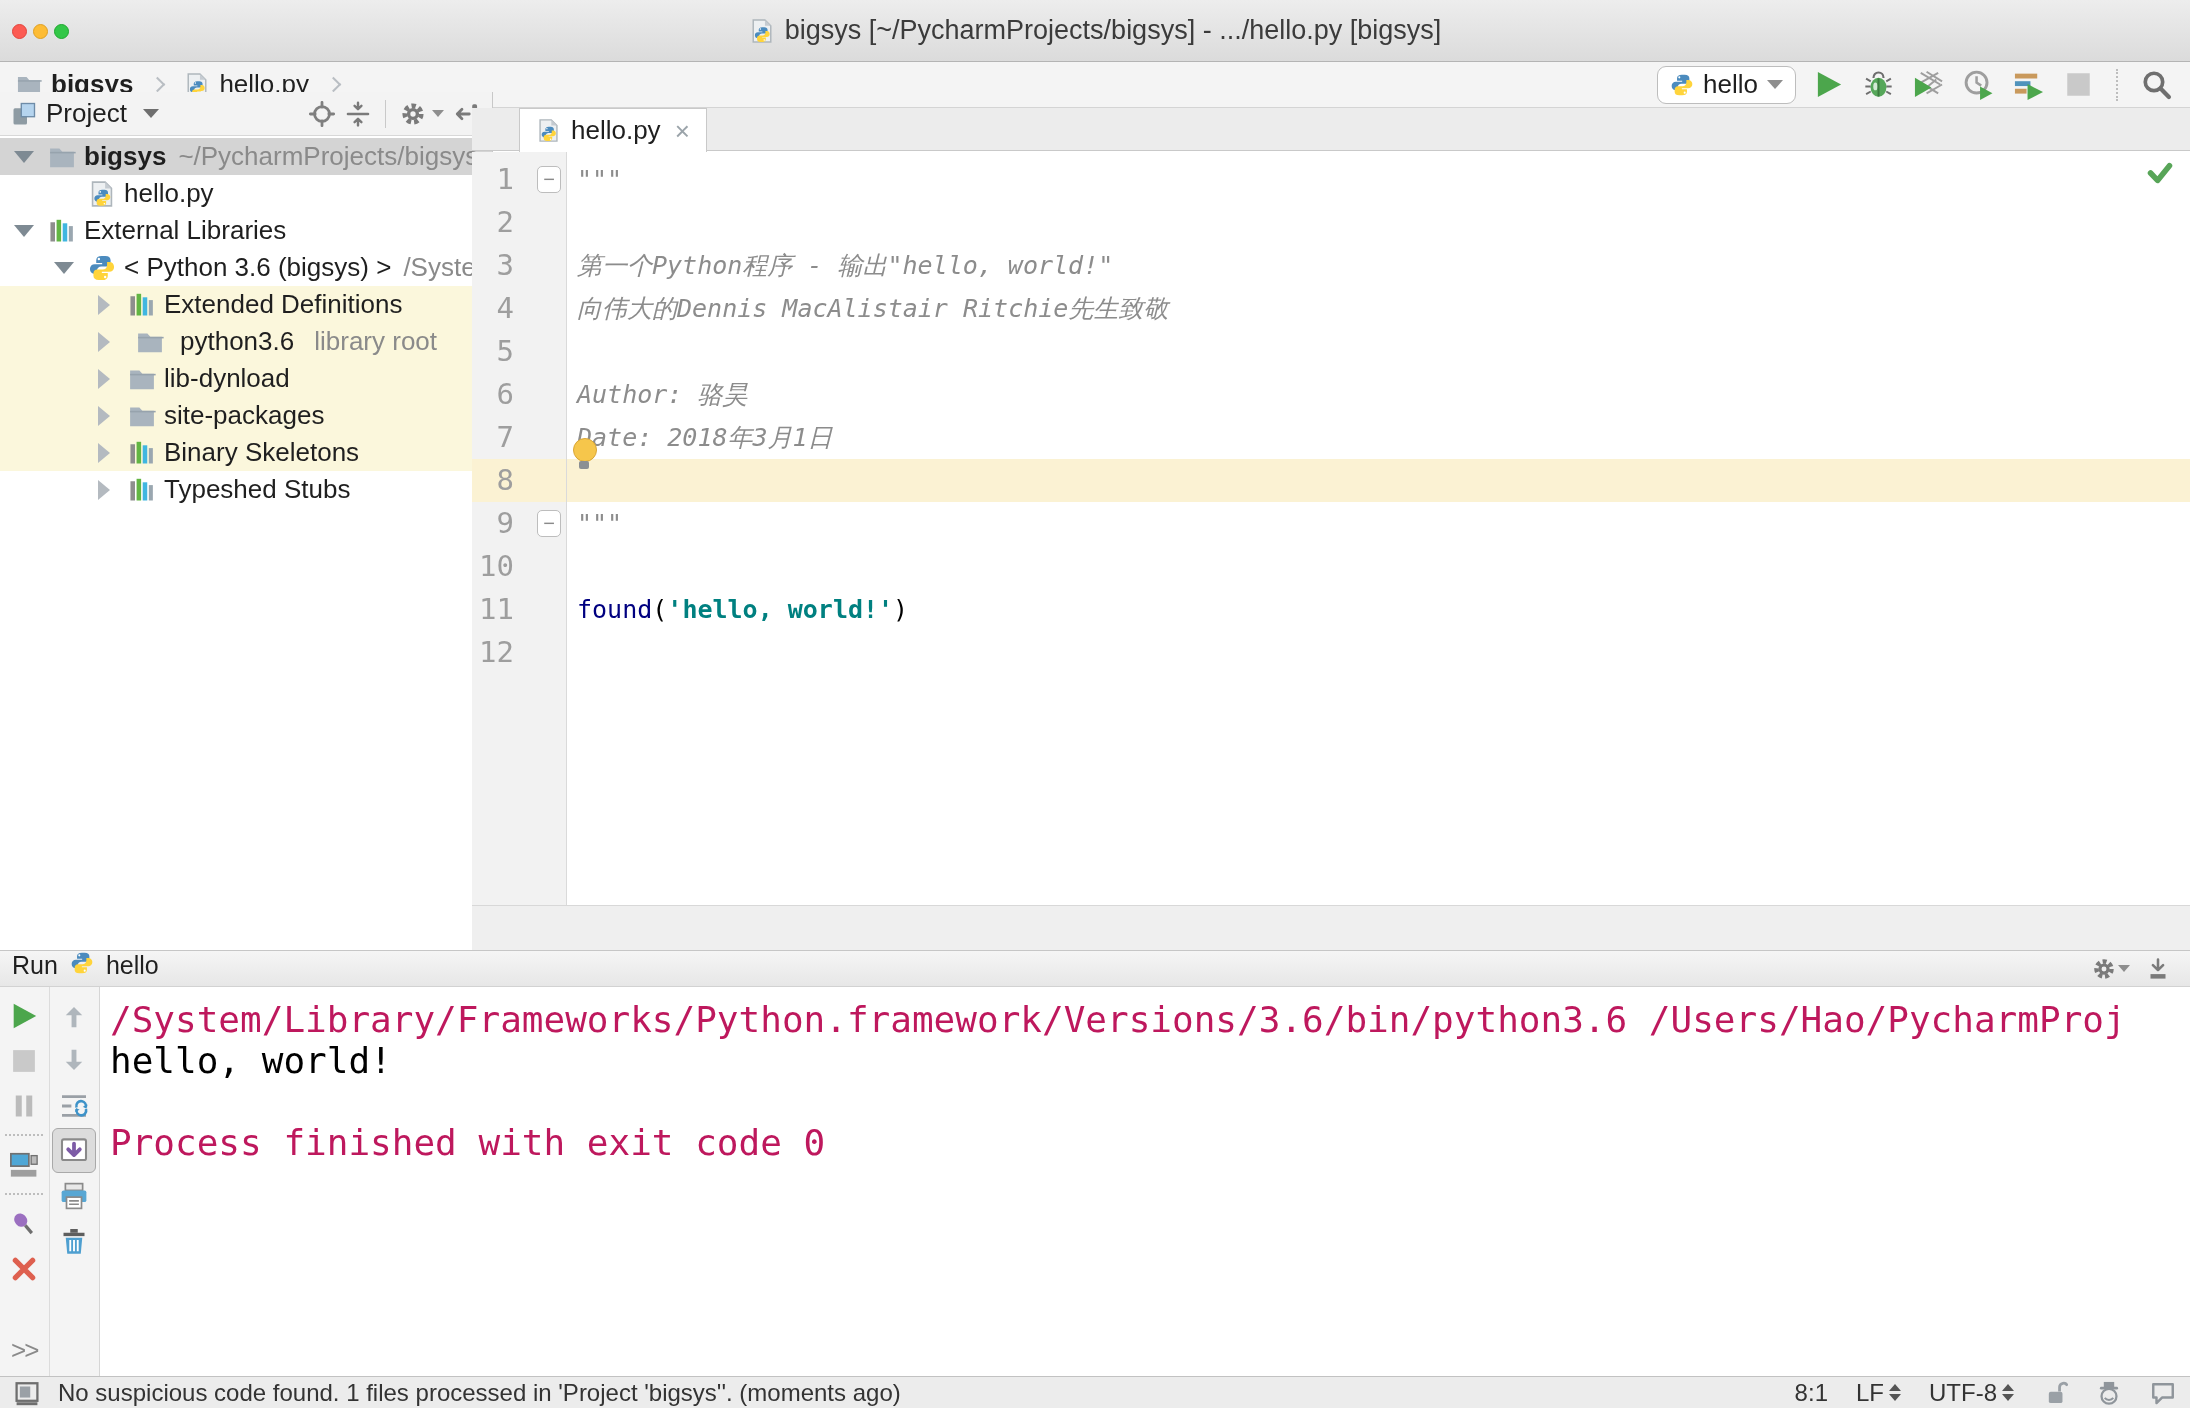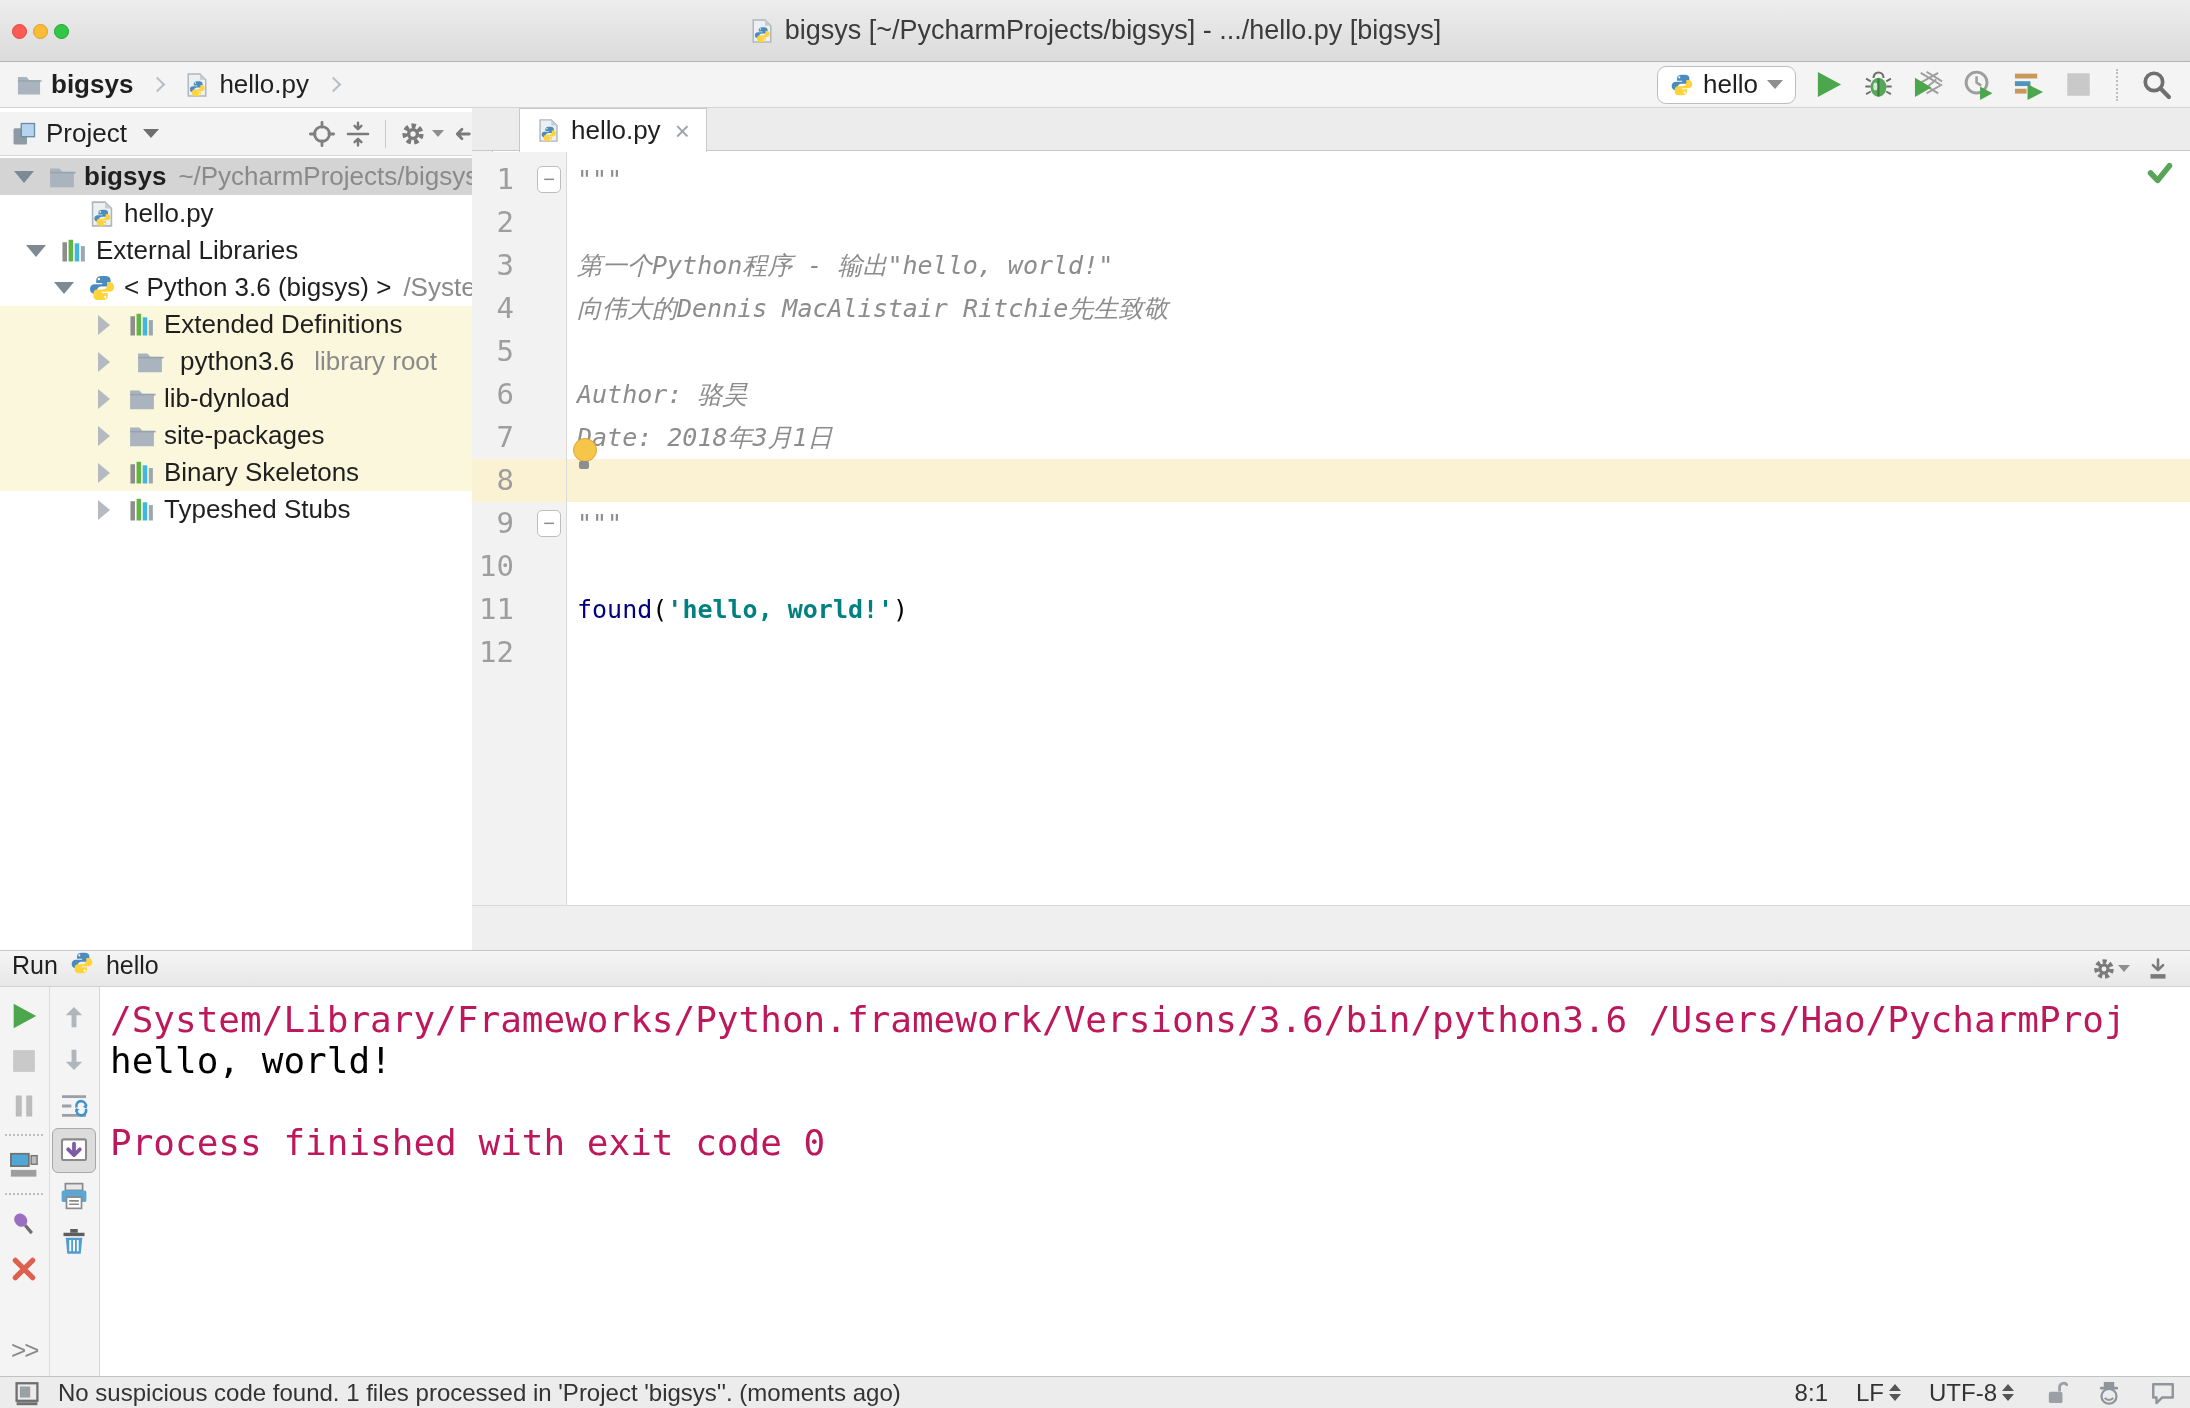--- a/index.html
+++ b/index.html
@@ -25,21 +25,21 @@
   .chev{width:11px;height:11px;border-top:2px solid #B9BEC3;border-right:2px solid #B9BEC3;transform:rotate(45deg);margin:0 12px 0 10px;flex:none}
   .b{font-weight:bold}
   #nav-right{margin-left:auto;display:flex;align-items:center;gap:14px}
   #run-combo{display:flex;align-items:center;gap:9px;background:#fff;border:1px solid #BDBDBD;border-radius:9px;height:38px;padding:0 12px;font-size:26px}
   .caret-down{width:0;height:0;border-left:8px solid transparent;border-right:8px solid transparent;border-top:9px solid #8E8E8E}
   .navbtn{width:36px;height:36px;display:flex;align-items:center;justify-content:center}
   .navbtn .ic{width:31px;height:31px}
   .vdots{height:32px;border-left:2px dotted #BDBDBD;margin:0 6px}
 
   
-  #project{position:absolute;top:112px;left:0;width:493px;height:842px;background:#fff;border-right:1px solid #C8C8C8}
+  #project{position:absolute;top:92px;left:0;width:493px;height:842px;background:#fff;border-right:1px solid #C8C8C8}
   #proj-header{height:44px;background:#F3F3F3;border-bottom:1px solid #D8D8D8;display:flex;align-items:center;padding:0 12px;gap:10px;font-size:26px}
   #proj-tools{margin-left:auto;display:flex;align-items:center;gap:10px}
   #proj-tools .ic{width:26px;height:26px}
   .hsep{height:28px;border-left:1px solid #C9C9C9;margin:0 4px}
   #tree{padding-top:2px}
   .trow{height:37px;display:flex;align-items:center;gap:8px;font-size:26px;white-space:nowrap;overflow:hidden}
   .trow.sel{background:#D4D4D4}
   .trow.hl{background:#FBF7DC}
   .arr{width:32px;height:24px;display:flex;align-items:center;justify-content:center;flex:none}
   .tri-down{width:0;height:0;border-left:10px solid transparent;border-right:10px solid transparent;border-top:12px solid #7E8A93}
@@ -371,21 +371,21 @@
         </svg>
         <span class="lbl b">bigsys</span>
         <span class="hint">~/PycharmProjects/bigsys</span>
       </div>
       <div class="trow" style="padding-left: 88px;">
         <svg class="ic" viewBox="0 0 16 16">
           <use href="#i-pyfile"></use>
         </svg>
         <span class="lbl">hello.py</span>
       </div>
-      <div class="trow" style="padding-left: 8px; margin-left: 12px;">
+      <div class="trow" style="padding-left: 8px;">
         <span class="arr">
           <span class="tri-down"></span>
         </span>
         <svg class="ic" viewBox="0 0 16 16">
           <use href="#i-lib"></use>
         </svg>
         <span class="lbl">External Libraries</span>
       </div>
       <div class="trow" style="padding-left: 48px;">
         <span class="arr">

